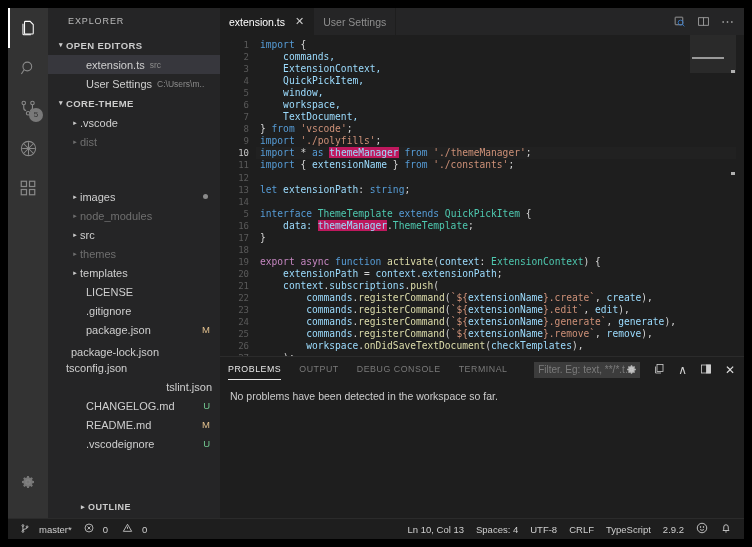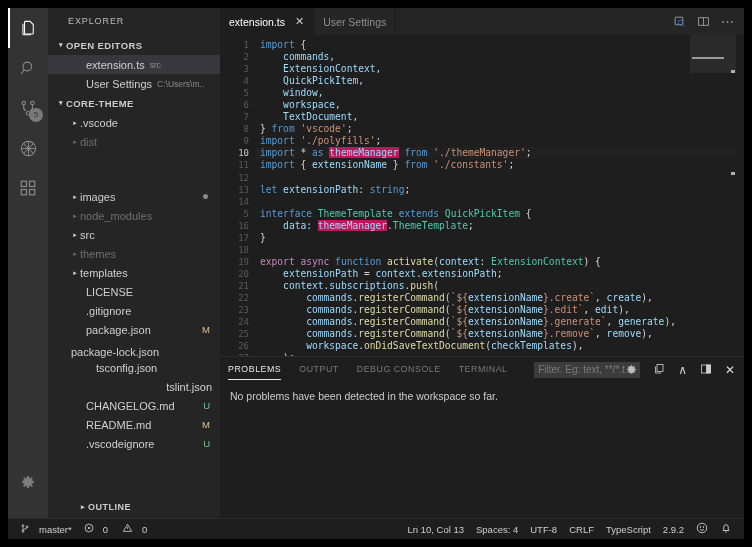--- a/index.html
+++ b/index.html
@@ -327,21 +327,21 @@
           <div class="tree-row" style="padding-left: 38px;">
             <span class="label">.gitignore</span>
           </div>
           <div class="tree-row" style="padding-left: 38px;">
             <span class="label">package.json</span>
             <span class="status M">M</span>
           </div>
           <div class="tree-row" style="padding-left: 23px; align-items: flex-end;">
             <span class="label">package-lock.json</span>
           </div>
-          <div class="tree-row" style="padding-left: 48px;">
+          <div class="tree-row" style="padding-left: 18px;">
             <span class="label">tsconfig.json</span>
           </div>
           <div class="tree-row" style="padding-left: 38px; justify-content: flex-end;">
             <span class="label">tslint.json</span>
           </div>
           <div class="tree-row" style="padding-left: 38px;">
             <span class="label">CHANGELOG.md</span>
             <span class="status U">U</span>
           </div>
           <div class="tree-row" style="padding-left: 38px;">

